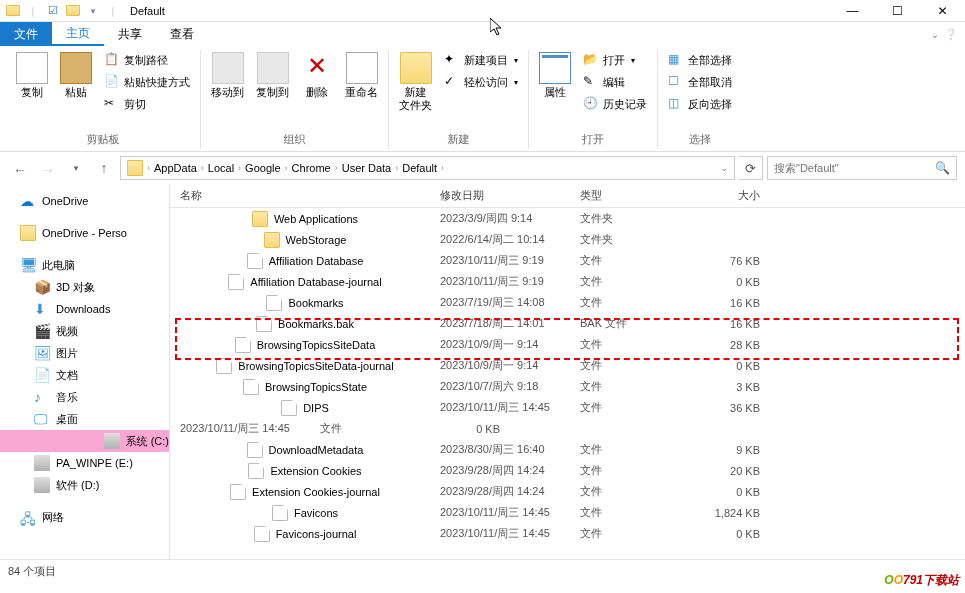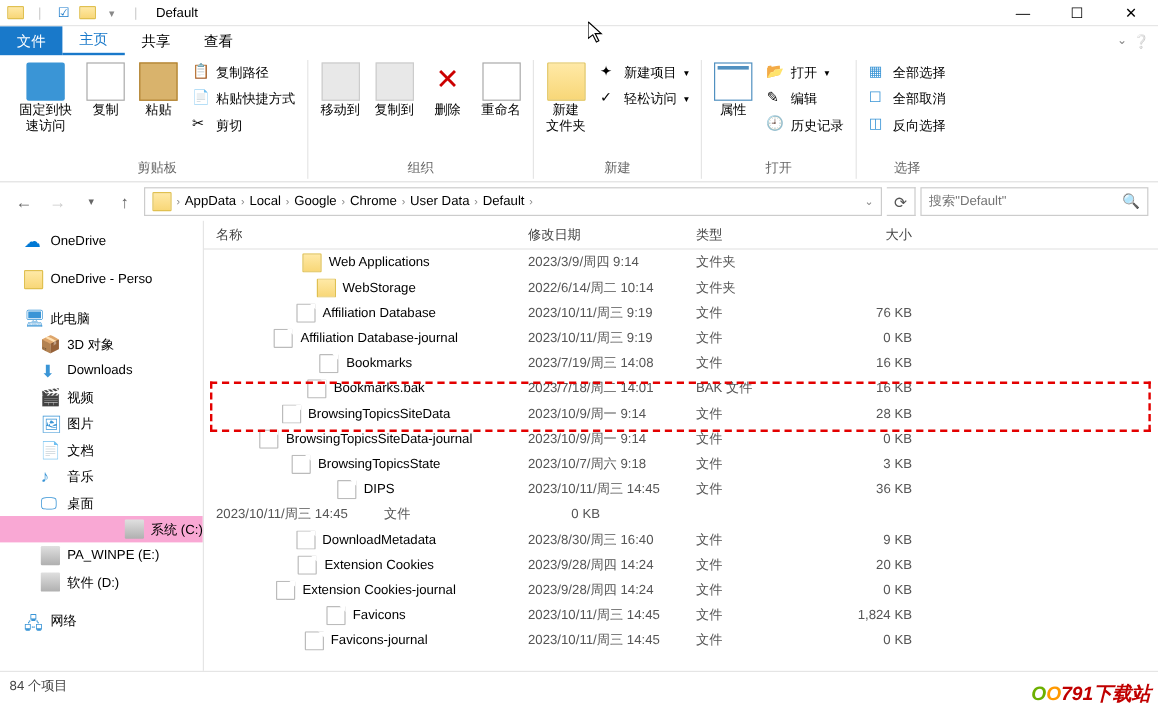--- a/index.html
+++ b/index.html
@@ -72,21 +72,21 @@
 .file-row .type-cell { width: 120px; padding-left: 10px; color: #555; }
 .file-row .size-cell { width: 80px; text-align: right; padding-right: 10px; color: #555; }
 
 
 .highlight-box { position: absolute; border: 2px dashed #e30000; pointer-events: none; left: 175px; top: 318px; width: 784px; height: 42px; }
 
 
 .statusbar { height: 24px; border-top: 1px solid #e5e5e5; display: flex; align-items: center; padding: 0 8px; font-size: 11px; color: #444; }
 
 
-.watermark { position: absolute; right: 6px; bottom: 4px; font-size: 16px; font-weight: bold; font-style: italic; }
+.watermark { position: absolute; right: 6px; bottom: 4px; font-size: 12px; font-weight: bold; font-style: italic; }
 .watermark .g1 { color: #6cb000; }
 .watermark .g2 { color: #ff9900; }
 .watermark .rest { color: #c00000; }
 
 
 .cursor { position: absolute; left: 490px; top: 18px; pointer-events: none; }
 
 
 .folder-svg { background: linear-gradient(#ffe9a6, #f8d778); border: 1px solid #e0c050; border-radius: 1px; }
 .file-svg { background: #fff; border: 1px solid #bbb; border-radius: 1px; position: relative; }
@@ -123,24 +123,20 @@
   <div class="tab">共享</div>
   <div class="tab">查看</div>
   <div class="spacer"></div>
   <div class="collapse" style="color:#888;font-size:10px;">⌄</div>
   <div class="help">❔</div>
 </div>
 
 <div class="ribbon">
   <div class="ribbon-group">
     <div class="ribbon-row">
-      <div class="rbtn-big">
-          <div class="icon" style="background:#3a95d6;border-radius:2px;"></div>
-          <div class="lbl">固定到快<br>速访问</div>
-        </div>
       <div class="rbtn-big">
           <div class="icon" style="border:1px solid #aaa;background:#fff;"></div>
           <div class="lbl">复制</div>
         </div>
       <div class="rbtn-big">
           <div class="icon" style="background:#d9b36c;border:1px solid #b08030;"></div>
           <div class="lbl">粘贴</div>
         </div>
       <div class="rbtn-small-col">
         <div class="rbtn-small">

